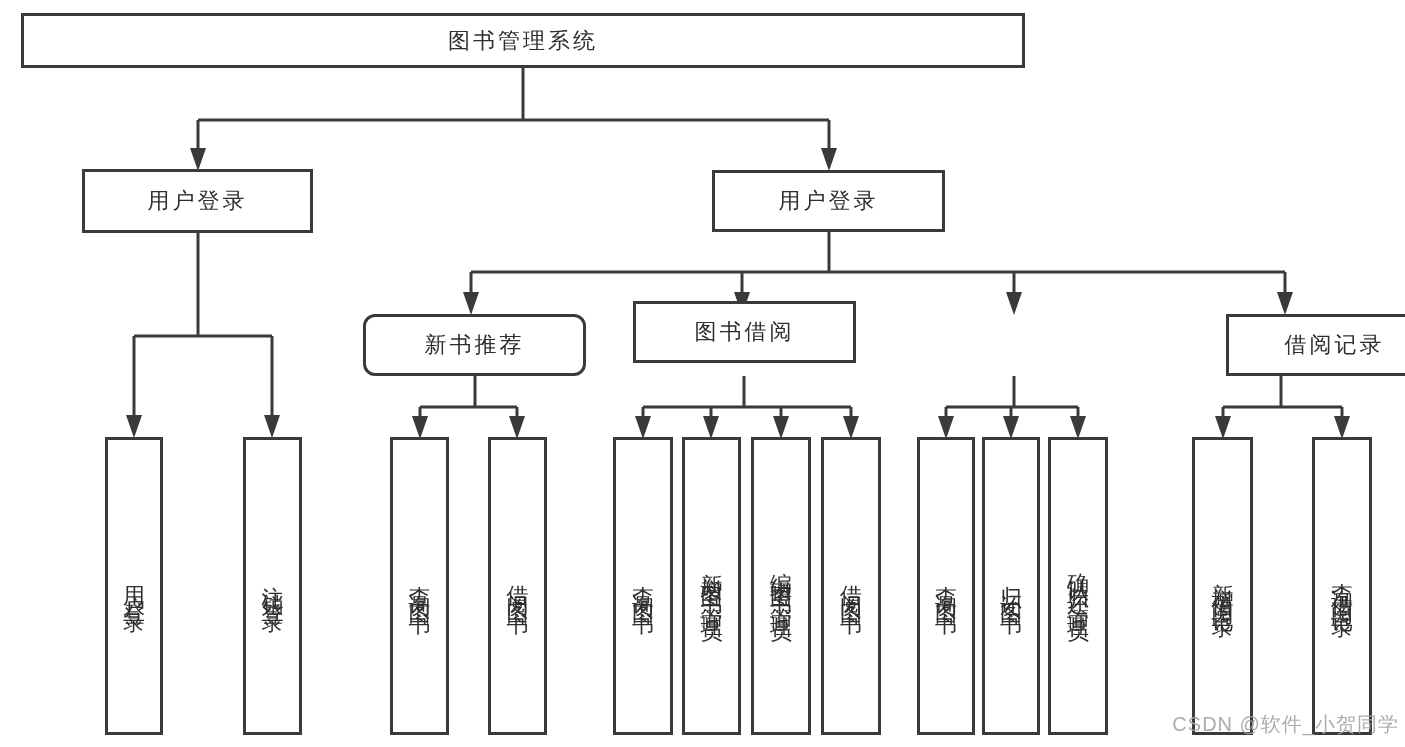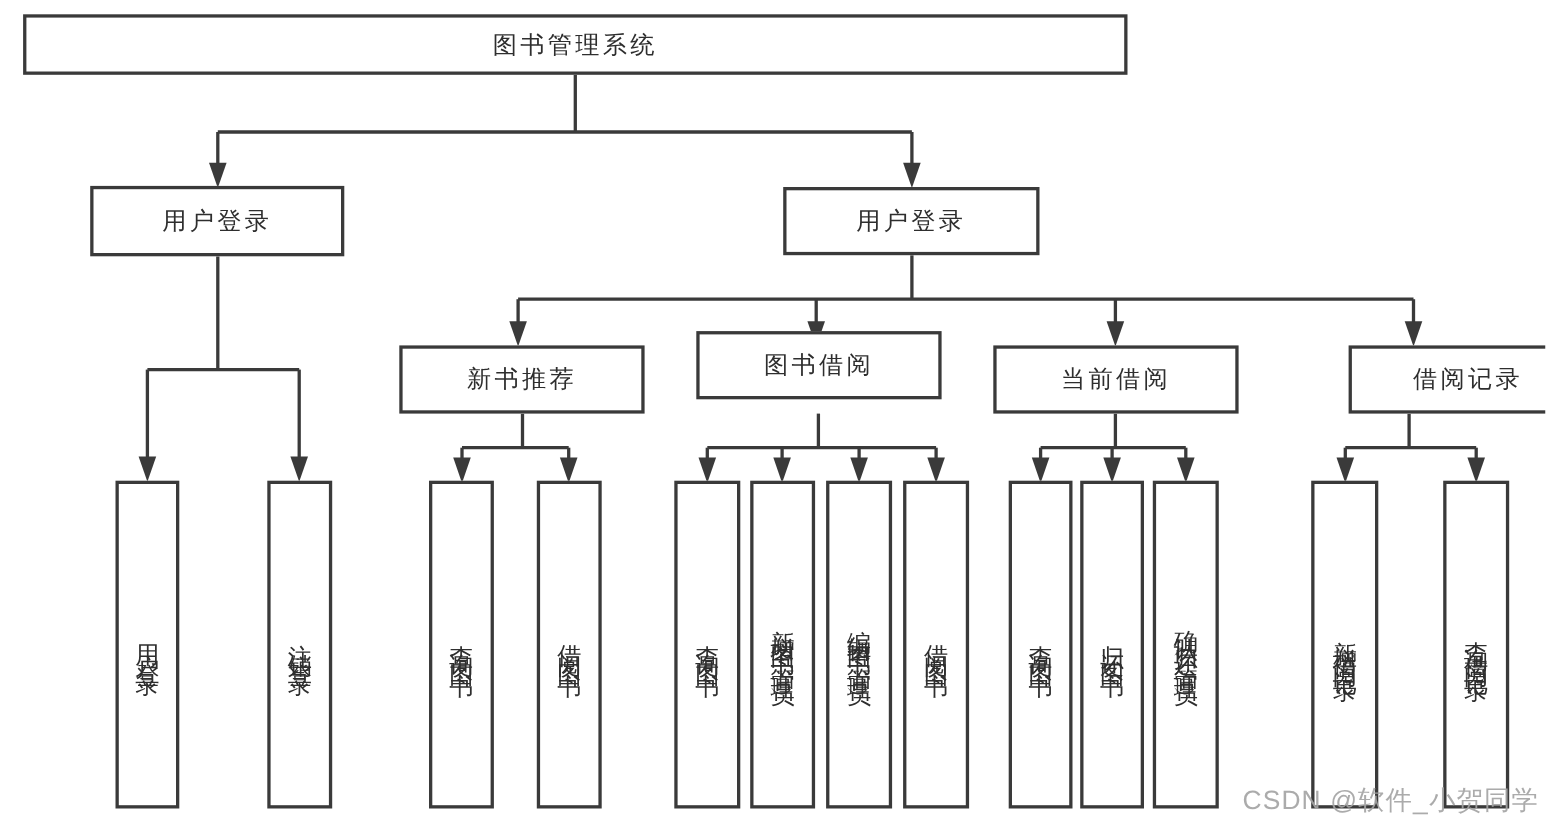--- a/index.html
+++ b/index.html
@@ -47,21 +47,21 @@
     line-height: 1;
     white-space: nowrap;
   }
   .v-node.long .v-text {
     letter-spacing: 7px;
   }
   .watermark {
     position: absolute;
     right: 6px;
     top: 711px;
-    font-size: 24px;
+    font-size: 20px;
     color: rgba(164, 164, 164, 0.92);
     letter-spacing: 1px;
     z-index: 3;
     white-space: nowrap;
   }
 </style>
 </head>
 <body>
 
 <div class="canvas">
@@ -137,23 +137,22 @@
       <polygon points="1215,416 1231,416 1223,439"></polygon>
       <polygon points="1334,416 1350,416 1342,439"></polygon>
     </g>
   </svg>
 
   <div class="node h-node" style="left:21px; top:13px; width:1004px; height:55px;">图书管理系统</div>
 
   <div class="node h-node" style="left:82px; top:169px; width:231px; height:64px;">用户登录</div>
   <div class="node h-node" style="left:712px; top:170px; width:233px; height:62px;">用户登录</div>
 
-  <div class="node h-node" style="left:363px; top:314px; width:223px; height:62px;">新书推荐</div>
+  <div class="node h-node" style="left:363px; top:314px; width:223px; height:62px;border-radius:12px;">新书推荐</div>
   <div class="node h-node" style="left:633px; top:301px; width:223px; height:62px;">图书借阅</div>
-  <div class="node h-node" style="left:903px; top:314px; width:223px; height:62px;">当前借阅</div>
   <div class="node h-node" style="left:1226px; top:314px; width:217px; height:62px;">借阅记录</div>
 
   <div class="node v-node" style="left:105px; top:437px; width:58px; height:298px;">
     <span class="v-text">用户登录</span>
   </div>
   <div class="node v-node" style="left:243px; top:437px; width:59px; height:298px;">
     <span class="v-text">注销登录</span>
   </div>
 
   <div class="node v-node" style="left:390px; top:437px; width:59px; height:298px;">

